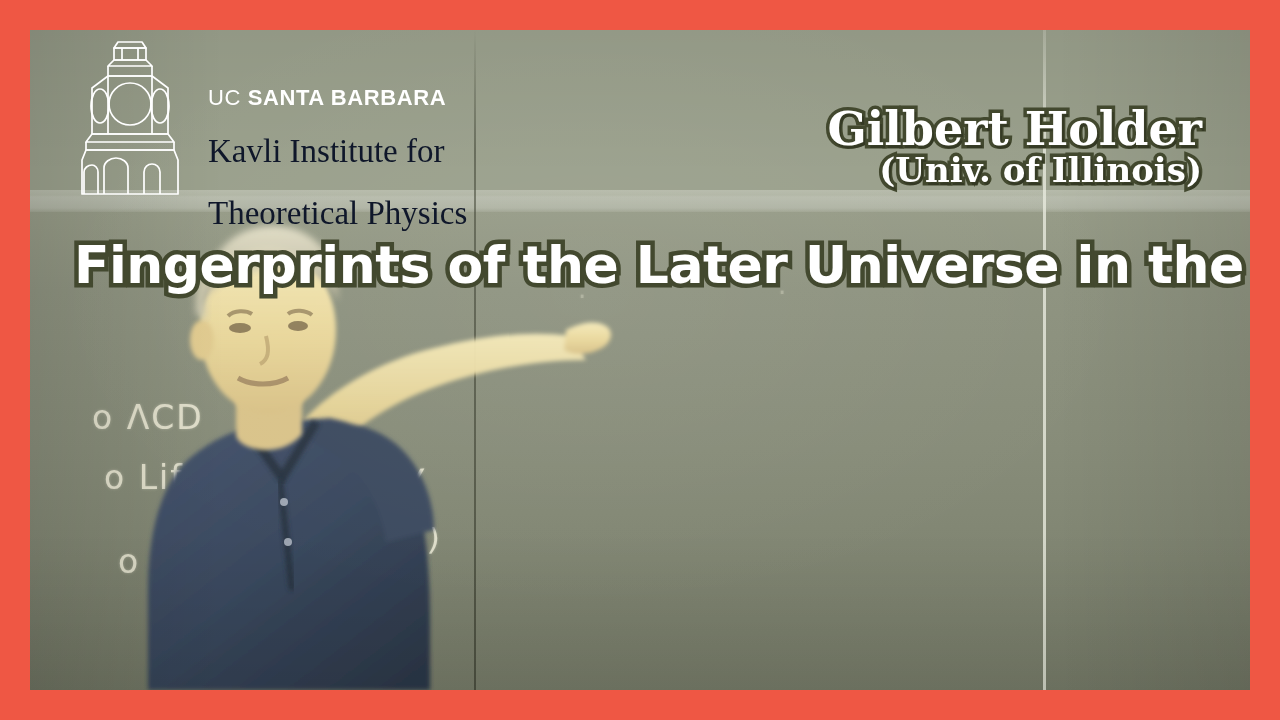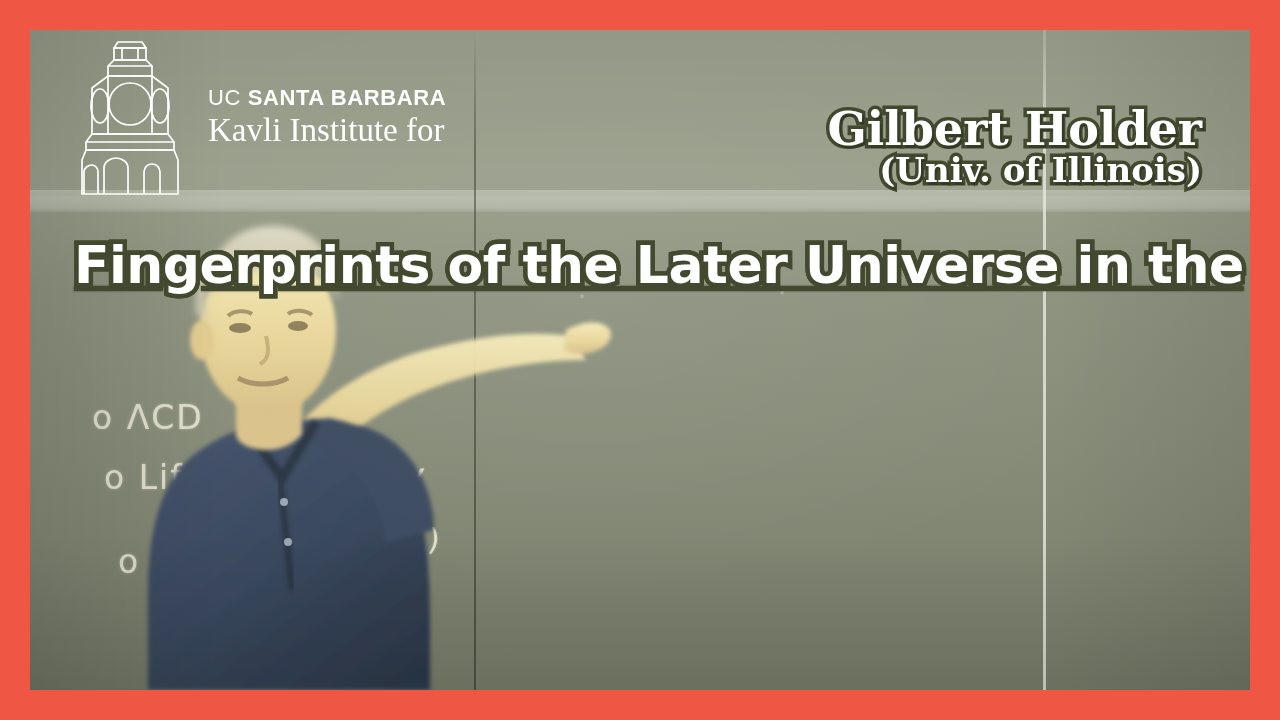--- a/index.html
+++ b/index.html
@@ -111,25 +111,26 @@
     color: #ffffff;
     font-family: "Liberation Sans", sans-serif;
     font-size: 22px;
     letter-spacing: 0.6px;
     line-height: 1.1;
     white-space: nowrap;
   }
   .logo-line1 .uc { font-weight: 400; }
   .logo-line1 .sb { font-weight: 700; }
   .logo-line2, .logo-line3 {
-    color: #ffffff;
+    color: #0f172a;
     font-family: "Liberation Serif", serif;
     font-size: 33px;
     line-height: 1.24;
     white-space: nowrap;
+    margin-top: 21px;
   }
 
   
   .speaker {
     position: absolute;
     right: 48px;
     top: 76px;
     text-align: right;
     font-family: "DejaVu Serif", "Liberation Serif", serif;
     font-weight: 700;
@@ -153,21 +154,21 @@
     font-family: "DejaVu Sans", sans-serif;
     font-weight: 700;
     font-size: 52px;
     line-height: 1.14;
     letter-spacing: -0.5px;
     color: #ffffff;
     -webkit-text-stroke: 9px #43492f;
     paint-order: stroke fill;
     text-shadow: 0 0 2px #43492f;
   }
-  .title-line { display: block; white-space: nowrap; text-decoration: underline; }
+  .title-line { display: block; white-space: nowrap; }
 </style>
 </head>
 <body>
 
 <div class="frame" style="--border: #ef5744;">
 
   <div class="video">
 
     <div class="board"></div>
     <div class="board-rail"></div>
@@ -280,20 +281,21 @@
 
           <path d="M12,122 L16,112 L104,112 L108,122 L108,156 L12,156 Z"></path>
           <path d="M34,156 L34,130 C34,124 40,120 46,120 C52,120 58,124 58,130 L58,156"></path>
           <path d="M74,156 L74,134 C74,129 78,126 82,126 C86,126 90,129 90,134 L90,156"></path>
           <path d="M14,156 L14,134 C14,130 18,127 22,127 C25,127 28,130 28,134 L28,156"></path>
         </g>
       </svg>
       <div class="logo-text">
         <div class="logo-line1"><span class="uc">UC </span><span class="sb">SANTA BARBARA</span></div>
         <div class="logo-line2">Kavli Institute for</div>
+        <div class="logo-line3">Theoretical Physics</div>
       </div>
     </div>
 
     <div class="speaker">
       <span class="speaker-name">Gilbert Holder</span>
       <span class="speaker-aff">(Univ. of Illinois)</span>
     </div>
 
     <div class="title">
       <span class="title-line">Fingerprints of the Later Universe in the</span>

